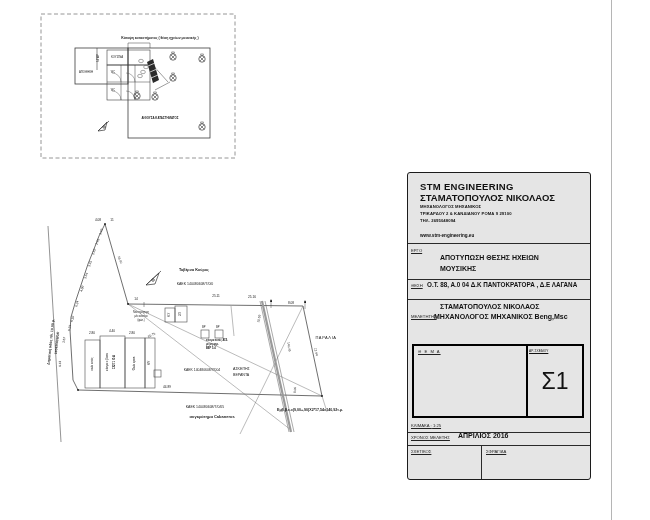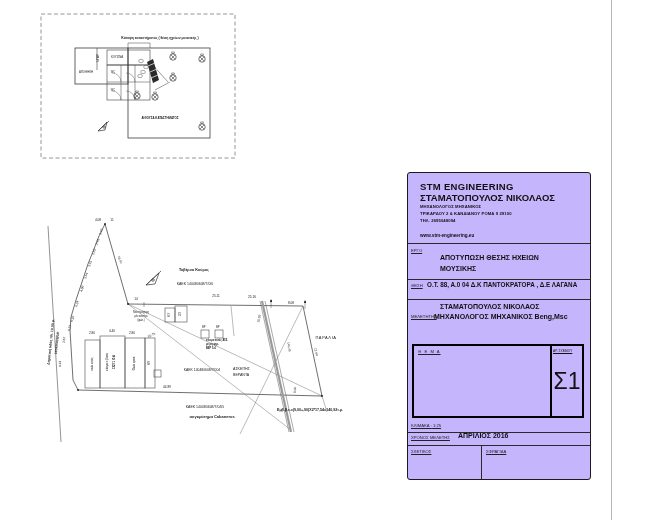--- a/index.html
+++ b/index.html
@@ -4,39 +4,39 @@
 <style>
   html,body{margin:0;padding:0;background:#fff;}
   .page{position:relative;width:650px;height:520px;background:#ffffff;overflow:hidden;
         font-family:"Liberation Sans", sans-serif;color:#111;}
   svg text{font-family:"Liberation Sans", sans-serif;fill:#1a1a1a;}
   .inset{position:absolute;left:38px;top:10px;}
   .survey{position:absolute;left:28px;top:212px;}
   .sheet-edge{position:absolute;left:611px;top:0;width:1px;height:520px;background:#b5b5b5;}
   
   .tb{position:absolute;left:407px;top:172px;width:184px;height:308px;
-      border:1.6px solid #1c1c1c;border-radius:3px;box-sizing:border-box;background:#c4b5fd;}
+      border:1.6px solid #1c1c1c;border-radius:3px;box-sizing:border-box;background:#e5e5e5;}
   .tb *{position:absolute;box-sizing:border-box;}
   .tb .hr{left:0;right:0;height:0;border-top:1px solid #2a2a2a;}
   .t-name{left:12px;top:8px;font-size:9.5px;font-weight:bold;letter-spacing:.3px;white-space:nowrap;}
   .t-person{left:12px;top:19px;font-size:9.5px;font-weight:bold;white-space:nowrap;}
   .t-tiny{font-size:4.2px;font-weight:bold;white-space:nowrap;letter-spacing:.1px;}
   .t-l1{left:12px;top:31px;} .t-l2{left:12px;top:38px;} .t-l3{left:12px;top:45px;}
   .t-web{left:12px;top:60px;font-size:4.6px;font-weight:bold;}
   .lbl{font-size:4.2px;text-decoration:underline;white-space:nowrap;color:#222;}
   .t-ergo-lbl{left:3px;top:75px;}
   .t-ergo-v{left:32px;top:80px;font-size:7px;font-weight:bold;line-height:1.5;white-space:nowrap;}
   .t-thesi-lbl{left:3px;top:110px;}
   .t-thesi-v{left:19px;top:108px;font-size:6.3px;font-weight:bold;white-space:nowrap;}
   .t-mel-lbl{left:3px;top:141px;}
   .t-mel1{left:32px;top:130px;font-size:7px;font-weight:bold;white-space:nowrap;}
   .t-mel2{left:26px;top:140px;font-size:7px;font-weight:bold;white-space:nowrap;}
   .thema{left:4px;top:171px;width:172px;height:74px;border:2.5px solid #000;display:flex;position:absolute;}
   .thema-left{position:relative;flex:1;}
-  .thema-right{position:relative;width:32px;border-left:2.5px solid #000;padding-left:13px;}
+  .thema-right{position:relative;width:56px;border-left:2.5px solid #000;padding-left:13px;}
   .t-thema-lbl{left:4px;top:3px;letter-spacing:1px;}
   .t-thema-v{left:22px;top:17px;font-size:10.5px;letter-spacing:.8px;line-height:1.5;color:#222;white-space:nowrap;}
   .t-arsx-lbl{left:1px;top:3px;font-size:3.2px;text-decoration:underline;white-space:nowrap;}
   .t-sigma{left:0;right:0;top:22px;font-size:23px;text-align:center;color:#111;}
   .t-scale{left:3px;top:250px;}
   .t-scale .v{position:static;}
   .hr4{top:259px;} .hr5{top:272px;}
   .t-time-lbl{left:3px;top:262px;}
   .t-time-v{left:50px;top:259px;font-size:7px;font-weight:bold;white-space:nowrap;}
   .t-schet{left:3px;top:276px;}

